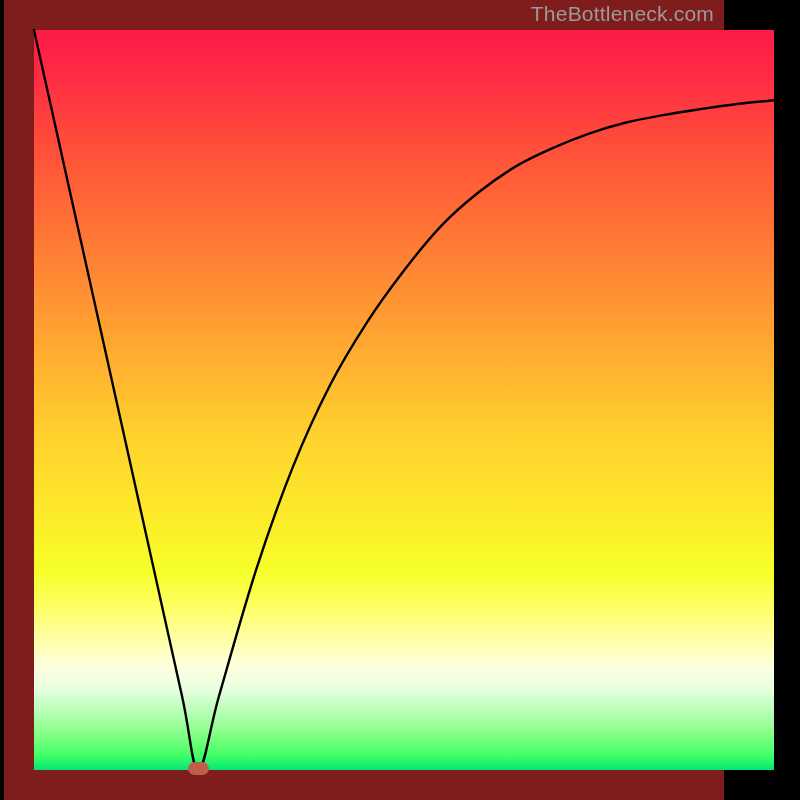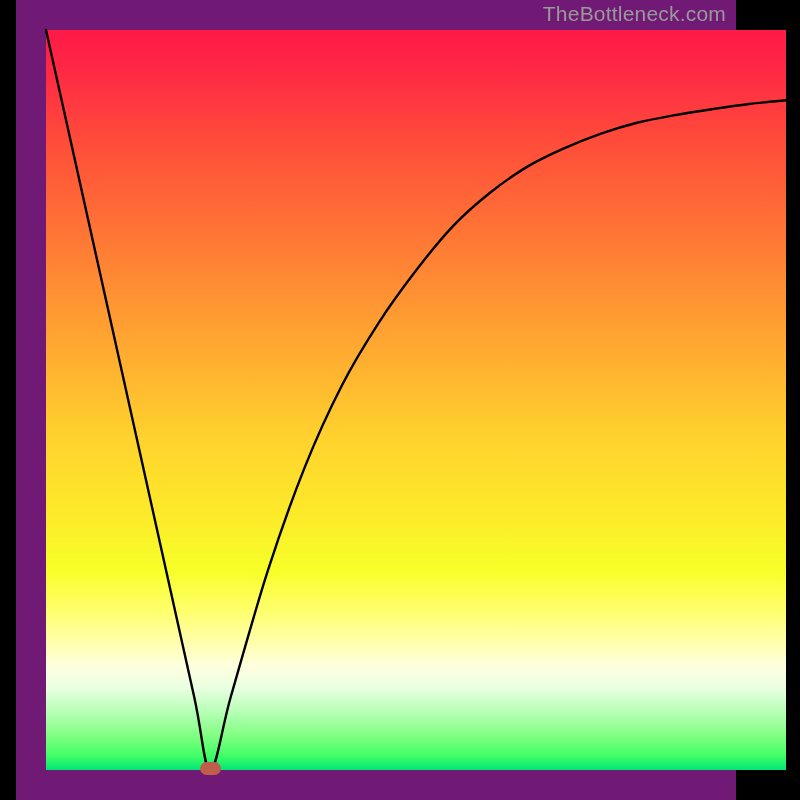--- a/index.html
+++ b/index.html
@@ -7,24 +7,24 @@
     padding: 0;
     width: 800px;
     height: 800px;
     background: #000;
     overflow: hidden;
     font-family: Arial, Helvetica, sans-serif;
   }
   .frame {
     position: absolute;
     top: 0;
-    left: 16px;
+    left: 4px;
     width: 720px;
     height: 800px;
-    background: #701a75;
+    background: #7f1d1d;
   }
   .plot-area {
     position: absolute;
     top: 30px;
     left: 30px;
     width: 740px;
     height: 740px;
     background: linear-gradient(to bottom,
       #ff1a48 0%,
       #ff2a44 6%,

